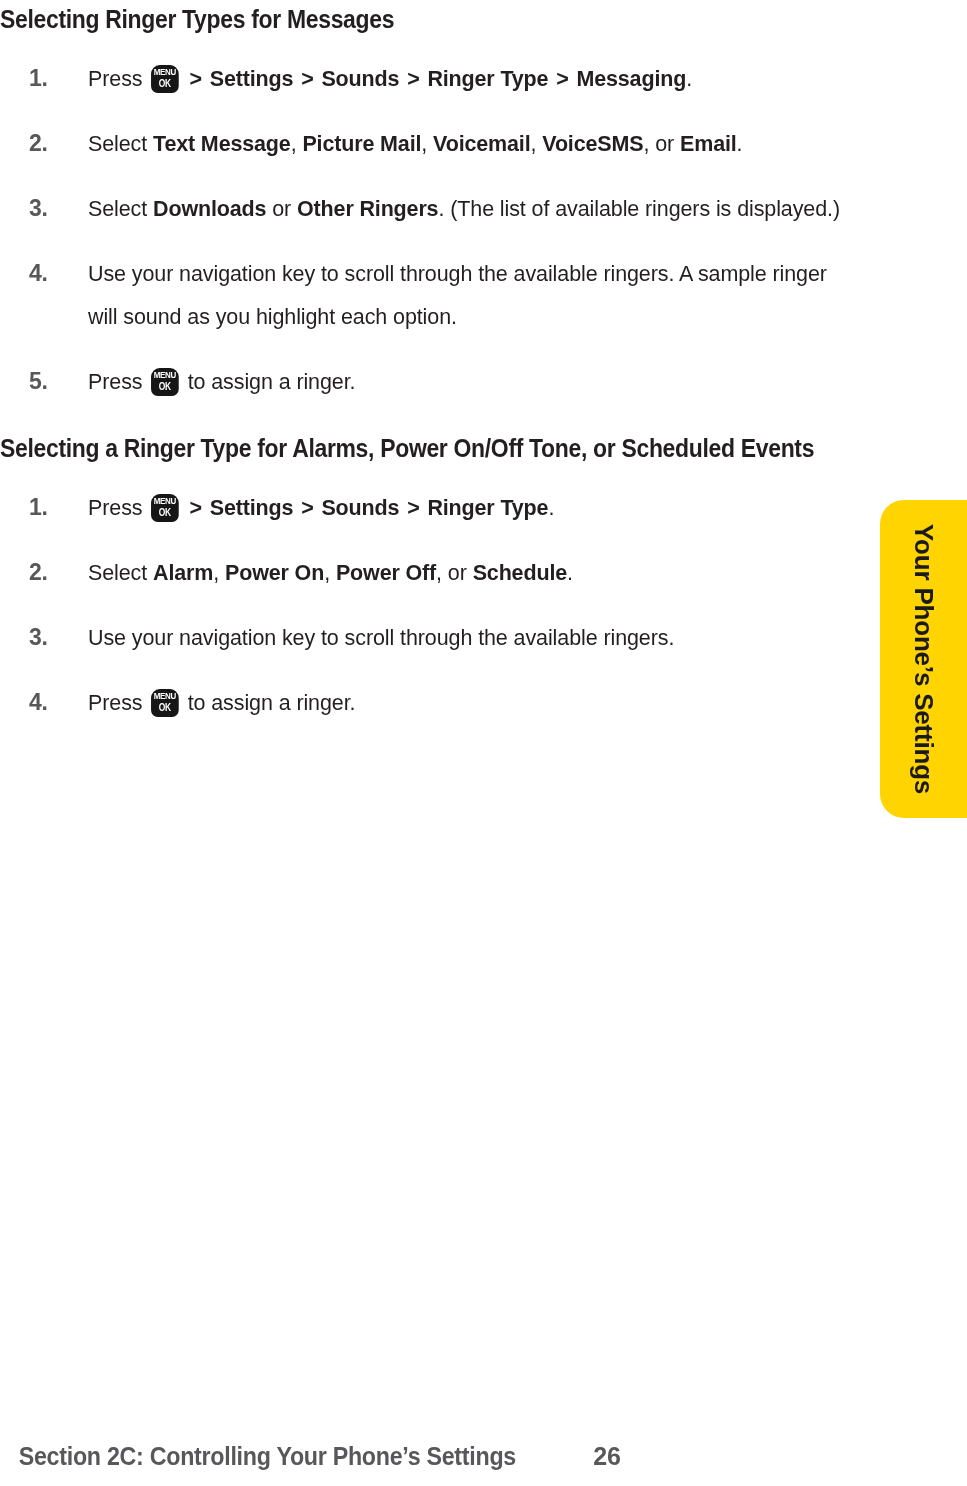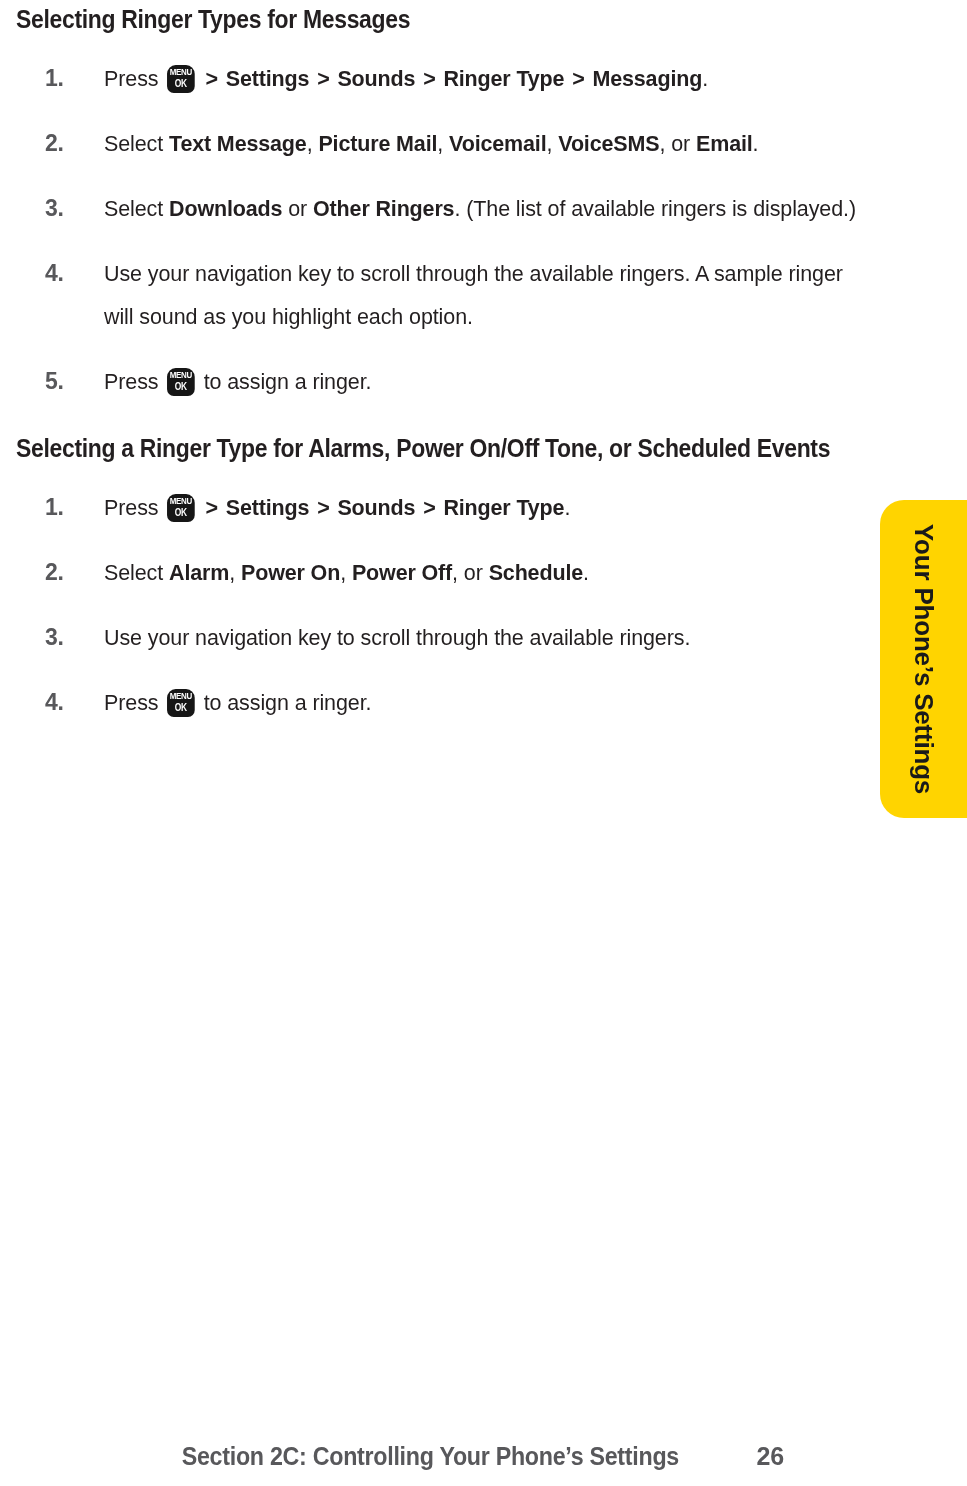--- a/index.html
+++ b/index.html
@@ -24,21 +24,20 @@
     width: 967px;
     height: 1486px;
   }
 
   
   #content {
     position: absolute;
     left: 0px;
     top: 0px;
     width: 850px;
-    margin-left: 16px;
   }
 
   
   .section-heading {
     font-family: "Liberation Sans Narrow", "Liberation Sans", sans-serif;
     font-weight: bold;
     font-size: 25.5px;
     line-height: 31px;
     letter-spacing: -0.35px;
     color: #231f20;
@@ -158,21 +157,21 @@
     color: #1a1a1a;
   }
 
   
   #footer {
     position: absolute;
     left: 0;
     top: 1441px;
     width: 947px;
     display: flex;
-    justify-content: center;
+    justify-content: flex-start;
     align-items: baseline;
     font-family: "Liberation Sans Narrow", "Liberation Sans", sans-serif;
     font-weight: bold;
     color: #58585b;
   }
   #footer-title {
     font-size: 25px;
     line-height: 30px;
     letter-spacing: -0.3px;
     transform: scaleX(0.93);

